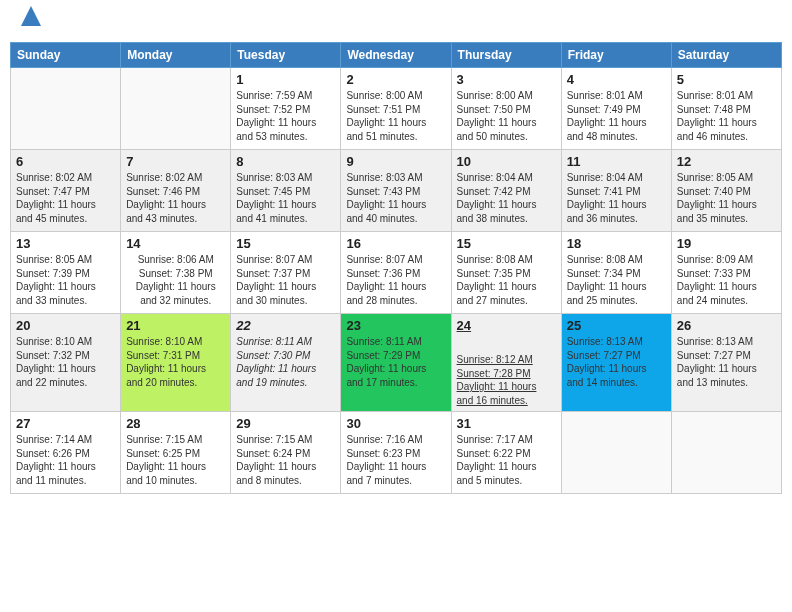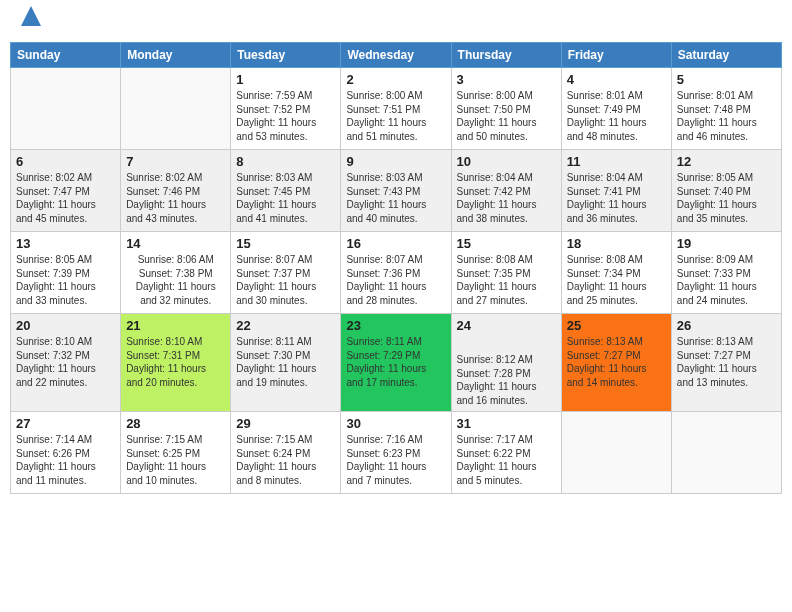--- a/index.html
+++ b/index.html
@@ -255,39 +255,39 @@
           <div class="day-info" style="white-space: pre-line;">Sunrise: 8:10 AM
 Sunset: 7:32 PM
 Daylight: 11 hours and 22 minutes.</div>
         </td>
         <td style="background: #bef264;">
           <span class="day-number">21</span>
           <div class="day-info" style="white-space: pre-line;">Sunrise: 8:10 AM
 Sunset: 7:31 PM
 Daylight: 11 hours and 20 minutes.</div>
         </td>
-        <td style="background: rgb(240, 240, 240);">
+        <td style="background: rgb(240, 240, 240); font-style: italic;">
           <span class="day-number">22</span>
           <div class="day-info" style="white-space: pre-line;">Sunrise: 8:11 AM
 Sunset: 7:30 PM
 Daylight: 11 hours and 19 minutes.</div>
         </td>
         <td style="background: #22c55e;">
           <span class="day-number">23</span>
           <div class="day-info" style="white-space: pre-line;">Sunrise: 8:11 AM
 Sunset: 7:29 PM
 Daylight: 11 hours and 17 minutes.</div>
         </td>
-        <td style="background: rgb(240, 240, 240);">
+        <td style="background: rgb(240, 240, 240); text-decoration: underline;">
           <span class="day-number">24</span>
           <div class="day-info" style="white-space: pre-line; margin-top: 20px;">Sunrise: 8:12 AM
 Sunset: 7:28 PM
 Daylight: 11 hours and 16 minutes.</div>
         </td>
-        <td style="background: #f97316;">
+        <td style="background: #0ea5e9;">
           <span class="day-number">25</span>
           <div class="day-info" style="white-space: pre-line;">Sunrise: 8:13 AM
 Sunset: 7:27 PM
 Daylight: 11 hours and 14 minutes.</div>
         </td>
         <td style="background: rgb(240, 240, 240);">
           <span class="day-number">26</span>
           <div class="day-info" style="white-space: pre-line;">Sunrise: 8:13 AM
 Sunset: 7:27 PM
 Daylight: 11 hours and 13 minutes.</div>

